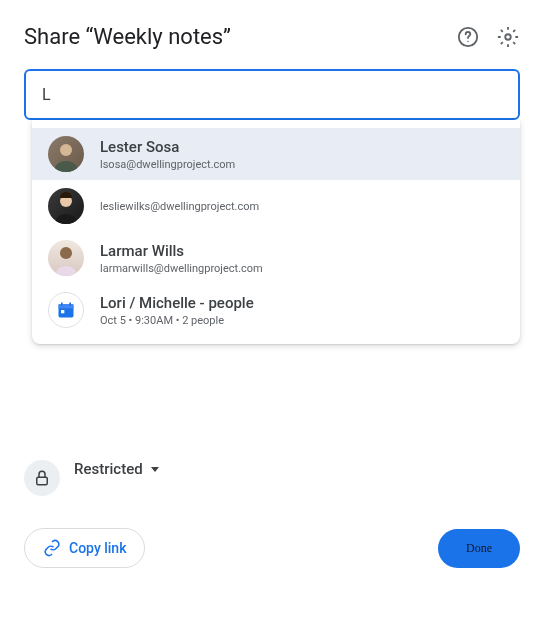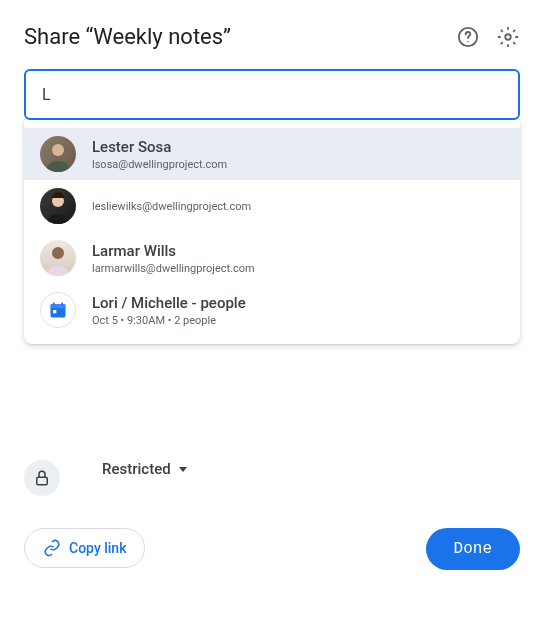--- a/index.html
+++ b/index.html
@@ -49,21 +49,21 @@
       border-radius: 6px;
       padding: 14px 16px;
       font-size: 16px;
       color: #3c4043;
       outline: none;
       font-family: inherit;
     }
     .dropdown {
       position: absolute;
       top: 100%;
-      left: 0;
+      left: 8px;
       right: 0;
       background: #fff;
       border-radius: 0 0 8px 8px;
       box-shadow: 0 2px 6px rgba(0,0,0,0.15), 0 1px 2px rgba(0,0,0,0.1);
       padding: 8px 0;
       margin-top: 0;
     }
     .dropdown-item {
       display: flex;
       align-items: center;
@@ -126,64 +126,63 @@
       display: flex;
       align-items: center;
       justify-content: center;
       color: #3c4043;
       flex-shrink: 0;
     }
     .access-text {
       display: flex;
       flex-direction: column;
       gap: 4px;
-      margin-left: 28px;
     }
     .access-title {
       font-size: 15px;
       color: #3c4043;
       font-weight: 500;
       display: flex;
       align-items: center;
       gap: 8px;
       cursor: pointer;
     }
     .access-desc {
       font-size: 13px;
       color: #5f6368;
     }
     .footer {
       display: flex;
       justify-content: space-between;
-      align-items: flex-start;
+      align-items: flex-end;
       margin-top: 32px;
     }
     .copy-link-btn {
       display: flex;
       align-items: center;
       gap: 8px;
       border: 1px solid #dadce0;
       border-radius: 24px;
       padding: 10px 18px;
       font-size: 14px;
       color: #1a73e8;
       background: #fff;
       cursor: pointer;
       font-family: inherit;
       font-weight: 500;
     }
     .done-btn {
       background: #1a73e8;
-      color: #ffffff;
+      color: #0f172a;
       border: none;
       border-radius: 24px;
       padding: 12px 28px;
-      font-size: 16px;
-      cursor: pointer;
-      font-family: Liberation Mono, monospace;
+      font-size: 12px;
+      cursor: pointer;
+      font-family: Liberation Serif, serif;
       font-weight: 500;
     }
     .caret {
       width: 0;
       height: 0;
       border-left: 4px solid transparent;
       border-right: 4px solid transparent;
       border-top: 5px solid #3c4043;
     }
   </style>

